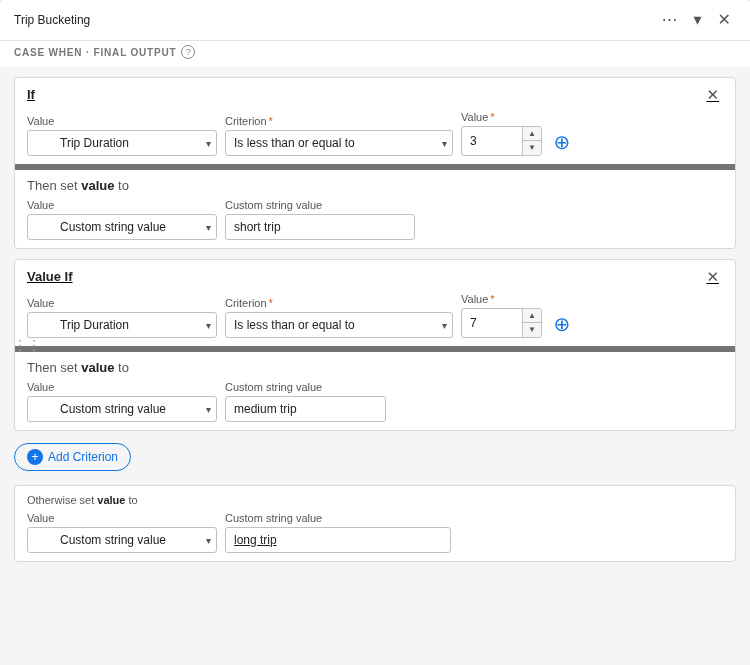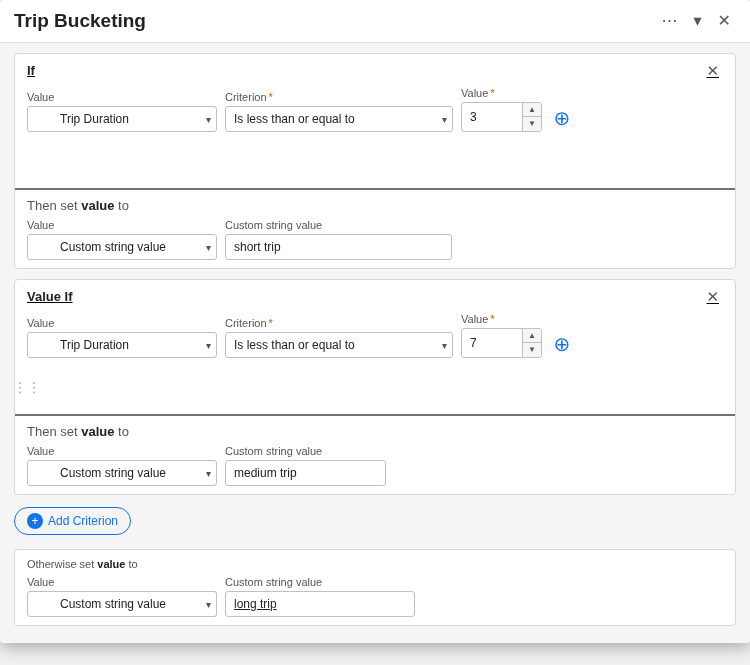--- a/index.html
+++ b/index.html
@@ -20,22 +20,22 @@
       overflow: hidden;
     }
     .modal-header {
       display: flex;
       align-items: center;
       padding: 10px 14px;
       border-bottom: 1px solid #e0e0e0;
       background: #fff;
     }
     .modal-title {
-      font-size: 19px;
-      font-weight: 700;
+      font-size: 12px;
+      font-weight: 400;
       color: #222;
       flex: 1;
     }
     .modal-header-icons {
       display: flex;
       gap: 6px;
       align-items: center;
     }
     .icon-btn {
       background: none;
@@ -194,23 +194,22 @@
       cursor: pointer;
       color: #1473e6;
       font-size: 20px;
       display: flex;
       align-items: center;
       justify-content: center;
       padding: 0;
       margin-bottom: 0;
     }
     .then-section {
-      border-top: 2px solid #737373;
+      border-top: 6px solid #737373;
       padding: 8px 12px;
-      margin-top: 48px;
     }
     .then-label {
       font-size: 13px;
       color: #555;
       margin-bottom: 6px;
     }
     .then-label span {
       font-weight: 700;
       color: #222;
     }
@@ -304,20 +303,24 @@
       </button>
       <button class="icon-btn">
         <span>▾</span>
       </button>
       <button class="icon-btn">
         <span>✕</span>
       </button>
     </div>
   </div>
 
+  <div class="subtitle-row">
+    <span class="subtitle-text">CASE WHEN · FINAL OUTPUT</span>
+    <span class="help-icon">?</span>
+  </div>
 
   <div class="modal-body">
 
     <div class="condition-card">
       <div class="card-header">
         <span class="card-label">If</span>
         <button class="card-close-btn">
           <span>✕</span>
         </button>
       </div>
@@ -376,21 +379,21 @@
             <span class="field-label">Value</span>
             <div class="select-wrapper">
               <select class="field-select select-wide">
                 <option>Custom string value</option>
               </select>
               <span class="select-arrow">▾</span>
             </div>
           </div>
           <div class="field-group">
             <span class="field-label">Custom string value</span>
-            <input class="text-input" type="text" value="short trip" style="width: 227px;">
+            <input class="text-input" type="text" value="short trip" style="width: 190px;">
           </div>
         </div>
       </div>
     </div>
 
     <div class="condition-card" style="position:relative;">
       <span class="drag-handle">⋮⋮</span>
       <div class="card-header">
         <span class="card-label">Value If</span>
         <button class="card-close-btn">
@@ -481,19 +484,19 @@
           <span class="field-label">Value</span>
           <div class="select-wrapper">
             <select class="field-select select-wide">
               <option>Custom string value</option>
             </select>
             <span class="select-arrow">▾</span>
           </div>
         </div>
         <div class="field-group">
           <span class="field-label">Custom string value</span>
-          <input class="text-input" type="text" value="long trip" style="width: 190px; text-decoration: underline;">
+          <input class="text-input" type="text" value="long trip" style="width: 226px; text-decoration: underline;">
         </div>
       </div>
     </div>
 
   </div>
 </div>
 
 </body></html>

